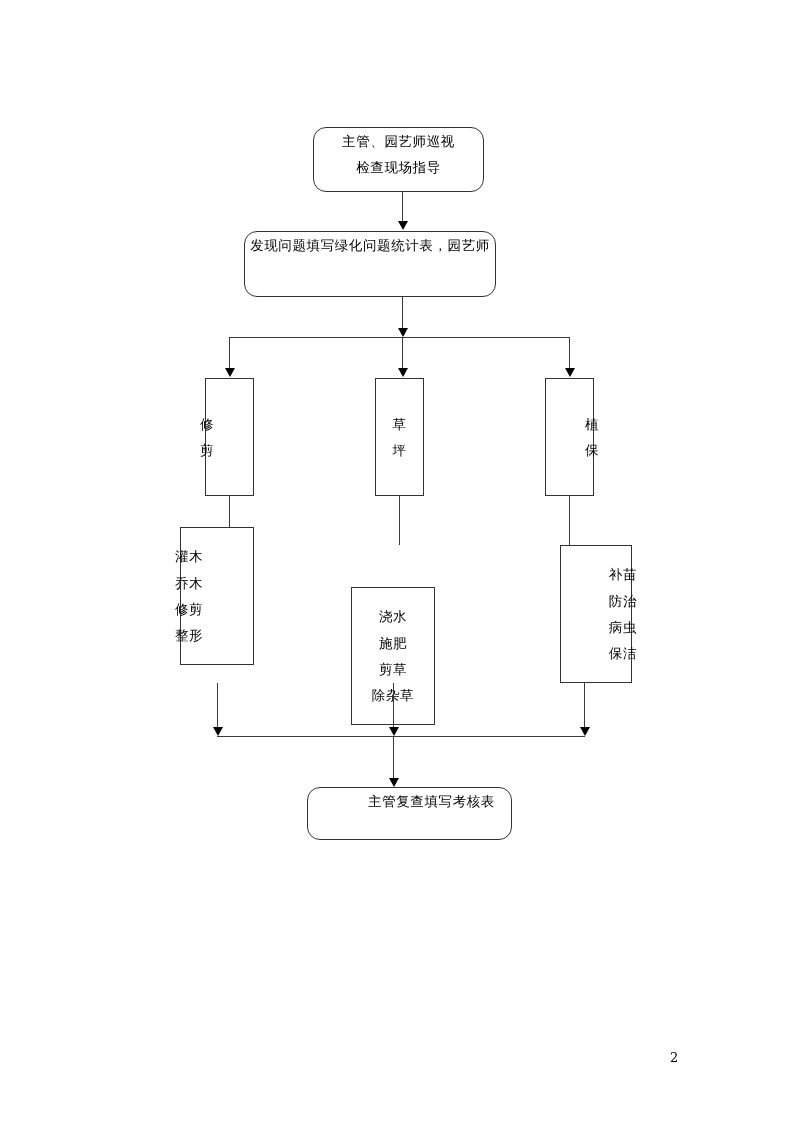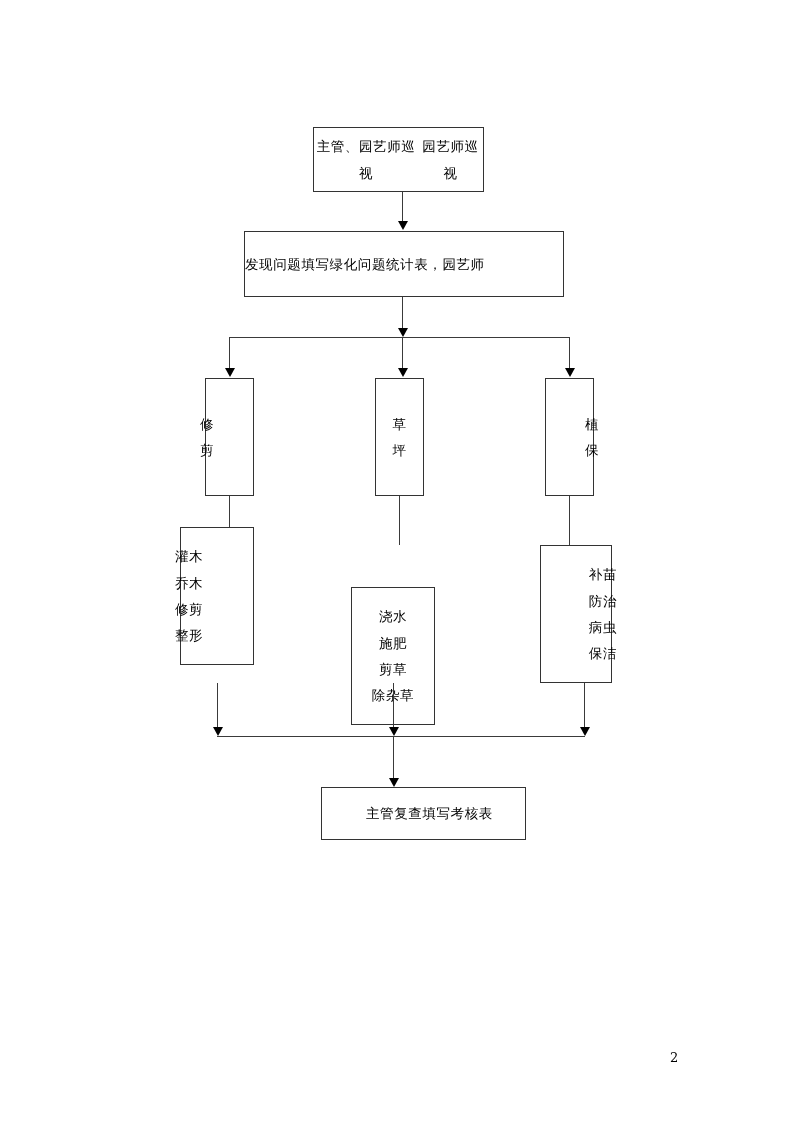--- a/index.html
+++ b/index.html
@@ -26,24 +26,25 @@
     background: #ffffff;
     color: #000000;
     font-family: "DejaVu Sans", "Liberation Sans", sans-serif;
     font-size: 13.5px;
     line-height: 1.95;
     letter-spacing: 0.6px;
     white-space: pre-line;
   }
   .box.center-text {
     display: flex;
-    flex-direction: row;
+    flex-direction: column;
     align-items: center;
-    justify-content: space-between;
+    justify-content: flex-start;
     text-align: center;
+    border-radius: 13px;
   }
   .box.list-center {
     display: flex;
     flex-direction: column;
     align-items: center;
     justify-content: center;
     text-align: center;
   }
   .box.list-left {
     display: flex;
@@ -97,27 +98,27 @@
     color: #000000;
   }
 </style>
 </head>
 <body>
 
 <div id="page">
 
   <div class="box center-text" style="left:313px; top:127px; width:171px; height:65px;">
     <span class="ln">主管、园艺师巡视</span>
-    <span class="ln">园艺师巡视</span>
+    <span class="ln">检查现场指导</span>
   </div>
 
   <div class="vline" style="left:402px; top:192px; width:1px; height:31px;"></div>
   <div class="arrow-down" style="left:398px; top:221px;"></div>
 
-  <div class="box center-text" style="left:244px; top:231px; width:320px; height:66px;">
+  <div class="box center-text" style="left:244px; top:231px; width:252px; height:66px;">
     <span class="ln">发现问题填写绿化问题统计表，园艺师</span>
   </div>
 
   <div class="vline" style="left:402px; top:297px; width:1px; height:32px;"></div>
   <div class="arrow-down" style="left:398px; top:328px;"></div>
 
   <div class="hline" style="left:229px; top:337px; width:341px;"></div>
 
   <div class="vline" style="left:229px; top:337px; width:1px; height:32px;"></div>
   <div class="arrow-down" style="left:225px; top:368px;"></div>
@@ -154,40 +155,40 @@
     <span class="ln ov-left">整形</span>
   </div>
 
   <div class="box list-center" style="left:351px; top:545px; width:84px; height:138px;margin-top:42px;">
     <span class="ln">浇水</span>
     <span class="ln">施肥</span>
     <span class="ln">剪草</span>
     <span class="ln">除杂草</span>
   </div>
 
-  <div class="box list-right" style="left:540px; top:545px; width:72px; height:138px;">
+  <div class="box list-right" style="left:560px; top:545px; width:72px; height:138px;">
     <span class="ln ov-right">补苗</span>
     <span class="ln ov-right">防治</span>
     <span class="ln ov-right">病虫</span>
     <span class="ln ov-right">保洁</span>
   </div>
 
   <div class="vline" style="left:217px; top:683px; width:1px; height:45px;"></div>
   <div class="arrow-down" style="left:213px; top:727px;"></div>
 
   <div class="vline" style="left:393px; top:683px; width:1px; height:45px;"></div>
   <div class="arrow-down" style="left:389px; top:727px;"></div>
 
   <div class="vline" style="left:584px; top:683px; width:1px; height:45px;"></div>
   <div class="arrow-down" style="left:580px; top:727px;"></div>
 
   <div class="hline" style="left:217px; top:736px; width:368px;"></div>
 
   <div class="vline" style="left:393px; top:736px; width:1px; height:43px;"></div>
   <div class="arrow-down" style="left:389px; top:778px;"></div>
 
-  <div class="box center-text" style="left:321px; top:787px; width:205px; height:53px;padding-left:44px;">
+  <div class="box center-text" style="left:307px; top:787px; width:205px; height:53px;padding-left:44px;">
     <span class="ln">主管复查填写考核表</span>
   </div>
 
   <div class="page-number" style="left:670px; top:1050px;">2</div>
 
 </div>
 
 </body></html>

